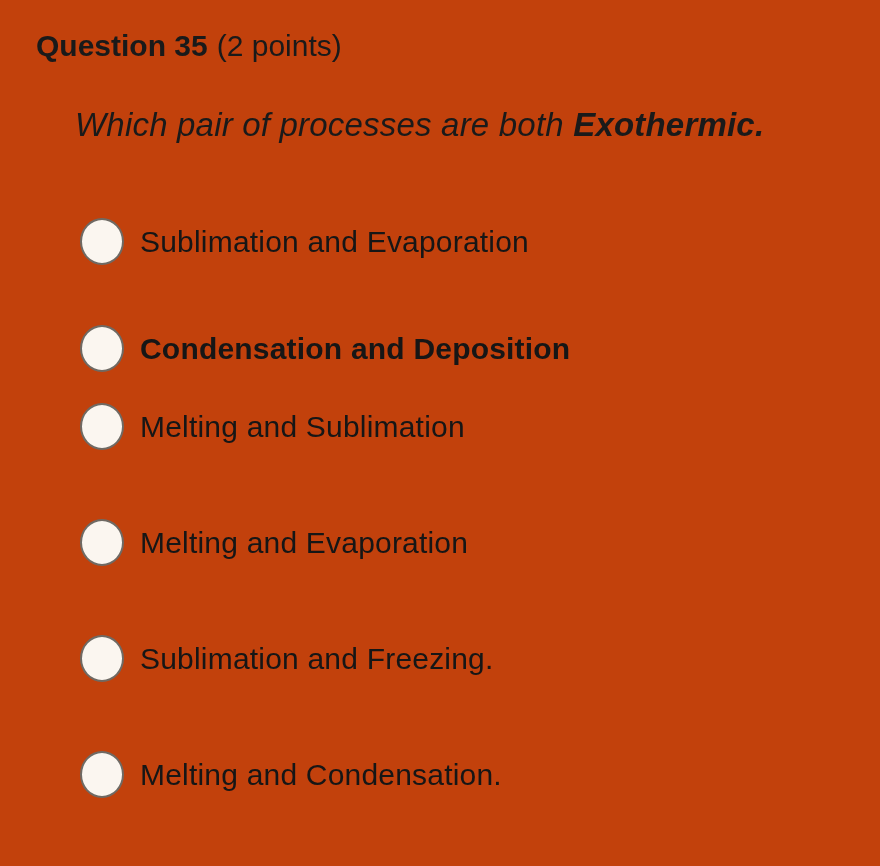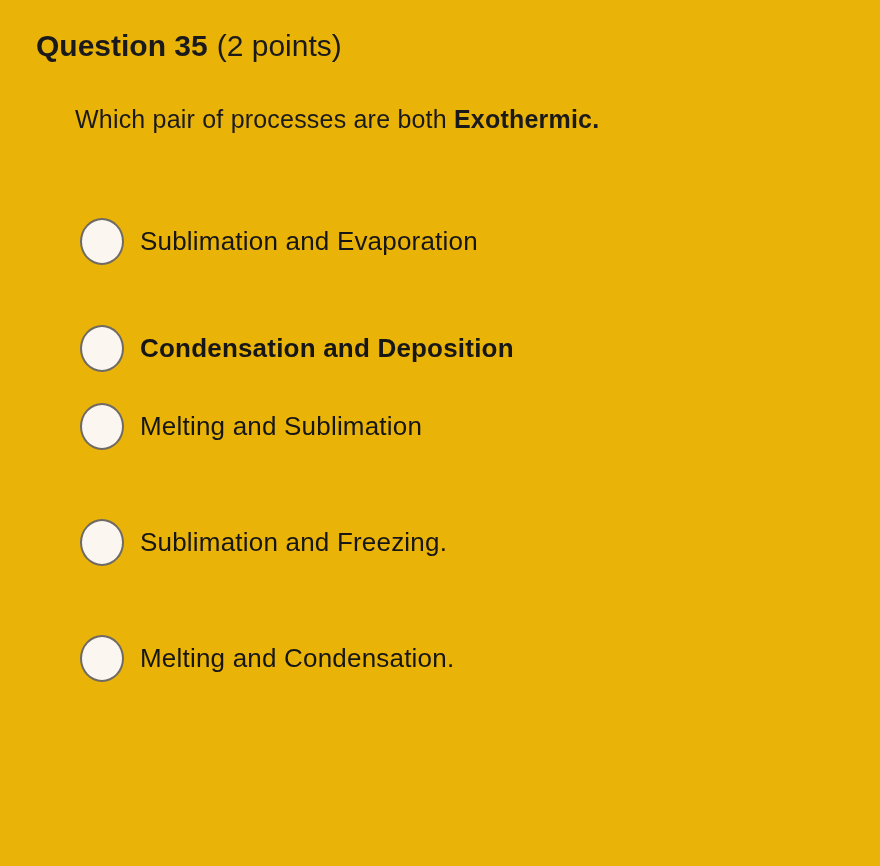--- a/index.html
+++ b/index.html
@@ -6,21 +6,21 @@
     margin: 0;
     padding: 0;
     background: #ffffff;
     font-family: "Liberation Sans", "DejaVu Sans", sans-serif;
     color: #1a1a1a;
   }
   .page {
     position: relative;
     width: 880px;
     height: 866px;
-    background: #eab308;
+    background: #c2410c;
     overflow: hidden;
   }
   .question-header {
     position: absolute;
     top: 28px;
     left: 36px;
     font-size: 30px;
     line-height: 1.2;
     white-space: nowrap;
   }
@@ -28,24 +28,25 @@
     font-weight: 700;
   }
   .question-header .q-points {
     font-weight: 400;
     margin-left: 9px;
   }
   .question-prompt {
     position: absolute;
     top: 104px;
     left: 75px;
-    font-size: 25px;
+    font-size: 33px;
     line-height: 1.25;
     letter-spacing: 0.2px;
     white-space: nowrap;
+    font-style: italic;
   }
   .question-prompt .prompt-bold {
     font-weight: 700;
   }
   .options {
     position: absolute;
     top: 218px;
     left: 80px;
     width: 760px;
   }
@@ -61,21 +62,21 @@
     box-sizing: border-box;
     width: 44px;
     height: 47px;
     flex: 0 0 44px;
     border: 2.5px solid #6f6a64;
     border-radius: 50%;
     background: #fbf6f0;
     margin-right: 16px;
   }
   .option-label {
-    font-size: 26px;
+    font-size: 30px;
     letter-spacing: 0.2px;
     color: #161616;
     white-space: nowrap;
   }
 </style>
 </head>
 <body>
 
 <div class="page">
 
@@ -97,20 +98,24 @@
     <div class="option-row">
       <span class="radio"></span>
       <span class="option-label">Condensation and Deposition</span>
     </div>
 
     <div class="option-row">
       <span class="radio"></span>
       <span class="option-label">Melting and Sublimation</span>
     </div>
 
+    <div class="option-row">
+      <span class="radio"></span>
+      <span class="option-label">Melting and Evaporation</span>
+    </div>
 
     <div class="option-row">
       <span class="radio"></span>
       <span class="option-label">Sublimation and Freezing.</span>
     </div>
 
     <div class="option-row">
       <span class="radio"></span>
       <span class="option-label">Melting and Condensation.</span>
     </div>

